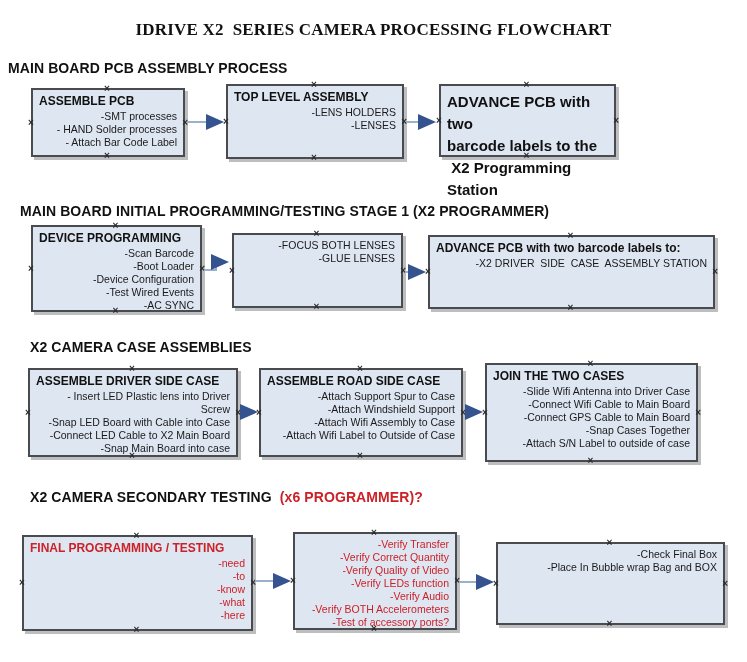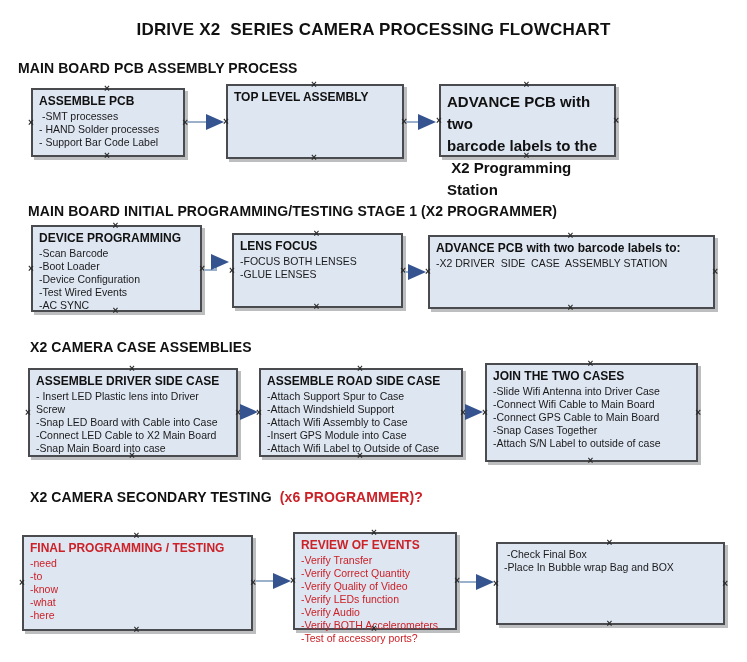--- a/index.html
+++ b/index.html
@@ -3,40 +3,40 @@
 <meta charset="utf-8">
 <style>
   html,body { margin:0; padding:0; background:#ffffff; }
   #canvas {
     position:relative; width:747px; height:662px; background:#fff;
     font-family:"Liberation Sans", sans-serif; overflow:hidden;
   }
   .page-title {
     position:absolute; left:0; top:20px; width:747px; margin:0;
     text-align:center; font-size:17px; font-weight:bold; color:#111;
-    white-space:pre; letter-spacing:0.2px;
+    white-space:pre; letter-spacing:0.2px;font-family:Liberation Serif, serif;
   }
   .sec-heading {
     position:absolute; font-size:14px; font-weight:bold; color:#111;
     white-space:pre; letter-spacing:0.1px;
   }
   .sec-heading .red-part { color:var(--red,#cc2127); }
   .flowbox {
     position:absolute; box-sizing:border-box;
     background:var(--box-fill,#dee6f2);
     border:2px solid var(--box-border,#4a4b4f);
     box-shadow:3px 3px 0 rgba(134,136,140,0.55);
     padding:3px 6px 2px 6px;
   }
   .box-title {
     font-size:12px; font-weight:bold; line-height:16px; color:#111;
     white-space:pre-wrap;
   }
   .loose-title .box-title { font-size:15px; line-height:22px; padding-top:2px; }
-  .box-items { list-style:none; margin:1px 0 0 0; padding:0; }
+  .box-items { list-style:none; margin:1px 0 0 0; padding:0;text-align:right; }
   .box-items li {
     font-size:10.5px; line-height:13px; color:#1a1a1a; white-space:pre-wrap;
   }
   .red .box-title, .red .box-items li { color:var(--red,#cc2127); }
   .cp {
     position:absolute; font-size:10px; line-height:10px; color:#2b2b2b;
     font-weight:bold; pointer-events:none;
   }
   .cp-t { top:-6px; left:50%; margin-left:-4px; }
   .cp-b { bottom:-6px; left:50%; margin-left:-4px; }
@@ -44,39 +44,43 @@
   .cp-r { right:-5px; top:50%; margin-top:-5px; }
   #arrow-layer { position:absolute; left:0; top:0; pointer-events:none; }
 </style>
 </head>
 <body>
 
 <div id="canvas" style="--box-fill: #dee6f2; --box-border: #4a4b4f; --red: #cc2127; --arrow-line: #9ab0cb; --arrow-head: #35548f;">
 
   <h1 class="page-title">IDRIVE X2  SERIES CAMERA PROCESSING FLOWCHART</h1>
 
-  <div class="sec-heading" style="left:18px; top:60px;">MAIN BOARD PCB ASSEMBLY PROCESS</div>
-  <div class="sec-heading" style="left:28px; top:203px;">MAIN BOARD INITIAL PROGRAMMING/TESTING STAGE 1 (X2 PROGRAMMER)</div>
+  <div class="sec-heading" style="left:8px; top:60px;">MAIN BOARD PCB ASSEMBLY PROCESS</div>
+  <div class="sec-heading" style="left:20px; top:203px;">MAIN BOARD INITIAL PROGRAMMING/TESTING STAGE 1 (X2 PROGRAMMER)</div>
   <div class="sec-heading" style="left:30px; top:339px;">X2 CAMERA CASE ASSEMBLIES</div>
   <div class="sec-heading" style="left:30px; top:489px;text-align:center;"><span>X2 CAMERA SECONDARY TESTING</span><span class="red-part">  (x6 PROGRAMMER)?</span></div>
 
   <div class="flowbox" style="left:31px; top:88px; width:154px; height:69px;">
     <div class="box-title">ASSEMBLE PCB</div>
     <ul class="box-items">
         <li> -SMT processes</li>
         <li>- HAND Solder processes</li>
-        <li>- Support Bar Code Label</li>
+        <li>- Attach Bar Code Label</li>
       </ul>
   <span class="cp cp-t">×</span>
       <span class="cp cp-b">×</span>
       <span class="cp cp-l">×</span>
       <span class="cp cp-r">×</span>
     </div>
   <div class="flowbox" style="left:226px; top:84px; width:178px; height:75px;">
     <div class="box-title">TOP LEVEL ASSEMBLY</div>
+    <ul class="box-items">
+        <li>-LENS HOLDERS</li>
+        <li>-LENSES</li>
+      </ul>
   <span class="cp cp-t">×</span>
       <span class="cp cp-b">×</span>
       <span class="cp cp-l">×</span>
       <span class="cp cp-r">×</span>
     </div>
   <div class="flowbox loose-title" style="left:439px; top:84px; width:177px; height:73px;">
     <div class="box-title">ADVANCE PCB with two
 barcode labels to the
  X2 Programming Station</div>
     <ul class="box-items"></ul>
@@ -94,21 +98,20 @@
         <li>-Device Configuration</li>
         <li>-Test Wired Events</li>
         <li>-AC SYNC</li>
       </ul>
   <span class="cp cp-t">×</span>
       <span class="cp cp-b">×</span>
       <span class="cp cp-l">×</span>
       <span class="cp cp-r">×</span>
     </div>
   <div class="flowbox" style="left:232px; top:233px; width:171px; height:75px;">
-    <div class="box-title">LENS FOCUS</div>
     <ul class="box-items">
         <li>-FOCUS BOTH LENSES</li>
         <li>-GLUE LENSES</li>
       </ul>
   <span class="cp cp-t">×</span>
       <span class="cp cp-b">×</span>
       <span class="cp cp-l">×</span>
       <span class="cp cp-r">×</span>
     </div>
   <div class="flowbox" style="left:428px; top:235px; width:287px; height:74px;">
@@ -134,21 +137,20 @@
       <span class="cp cp-b">×</span>
       <span class="cp cp-l">×</span>
       <span class="cp cp-r">×</span>
     </div>
   <div class="flowbox" style="left:259px; top:368px; width:204px; height:89px;">
     <div class="box-title">ASSEMBLE ROAD SIDE CASE</div>
     <ul class="box-items">
         <li>-Attach Support Spur to Case</li>
         <li>-Attach Windshield Support</li>
         <li>-Attach Wifi Assembly to Case</li>
-        <li>-Insert GPS Module into Case</li>
         <li>-Attach Wifi Label to Outside of Case</li>
       </ul>
   <span class="cp cp-t">×</span>
       <span class="cp cp-b">×</span>
       <span class="cp cp-l">×</span>
       <span class="cp cp-r">×</span>
     </div>
   <div class="flowbox" style="left:485px; top:363px; width:213px; height:99px;">
     <div class="box-title">JOIN THE TWO CASES</div>
     <ul class="box-items">
@@ -172,21 +174,20 @@
         <li>-know</li>
         <li>-what</li>
         <li>-here</li>
       </ul>
   <span class="cp cp-t">×</span>
       <span class="cp cp-b">×</span>
       <span class="cp cp-l">×</span>
       <span class="cp cp-r">×</span>
     </div>
   <div class="flowbox red" style="left:293px; top:532px; width:164px; height:98px;">
-    <div class="box-title">REVIEW OF EVENTS</div>
     <ul class="box-items">
         <li>-Verify Transfer</li>
         <li>-Verify Correct Quantity</li>
         <li>-Verify Quality of Video</li>
         <li>-Verify LEDs function</li>
         <li>-Verify Audio</li>
         <li>-Verify BOTH Accelerometers</li>
         <li>-Test of accessory ports?</li>
       </ul>
   <span class="cp cp-t">×</span>

